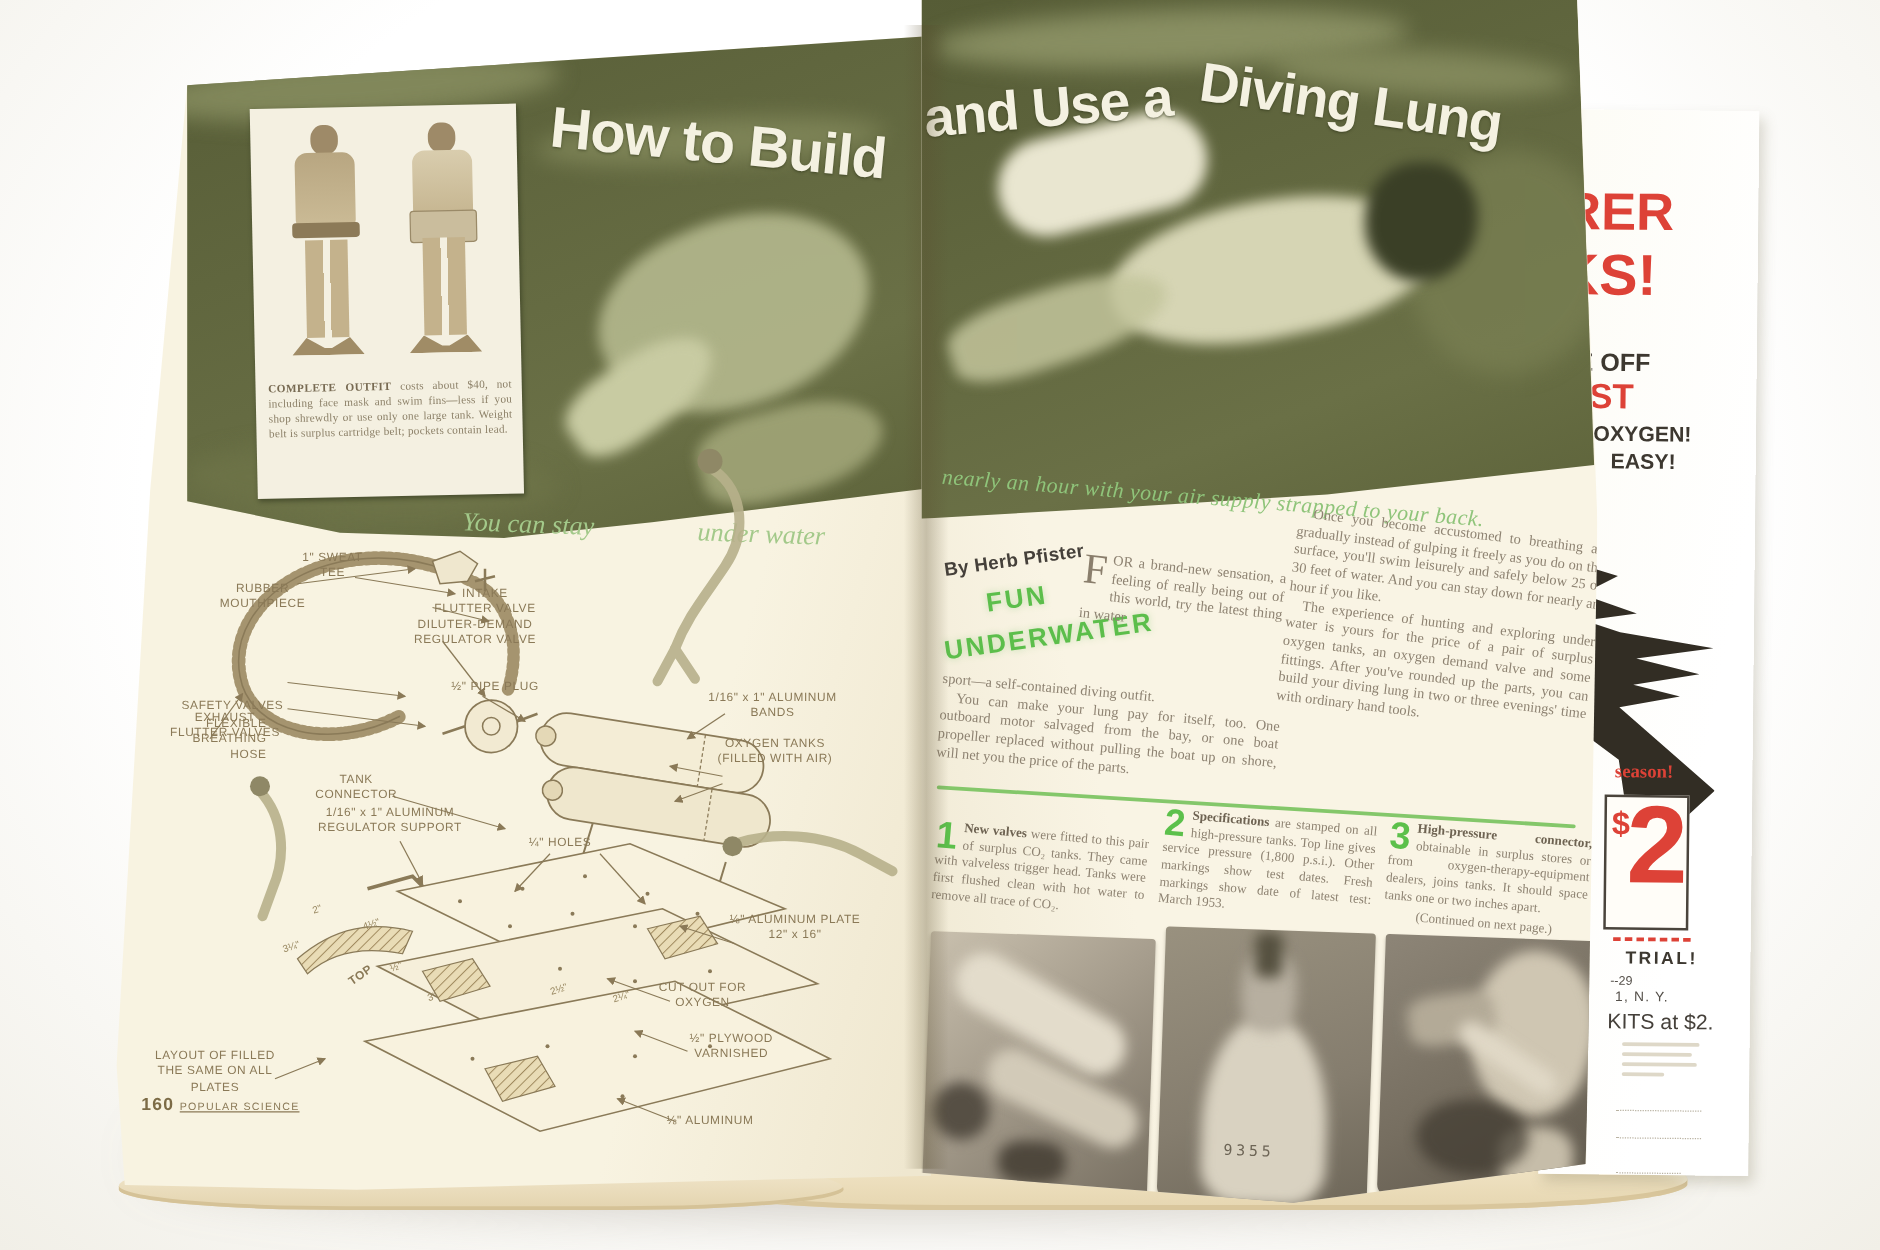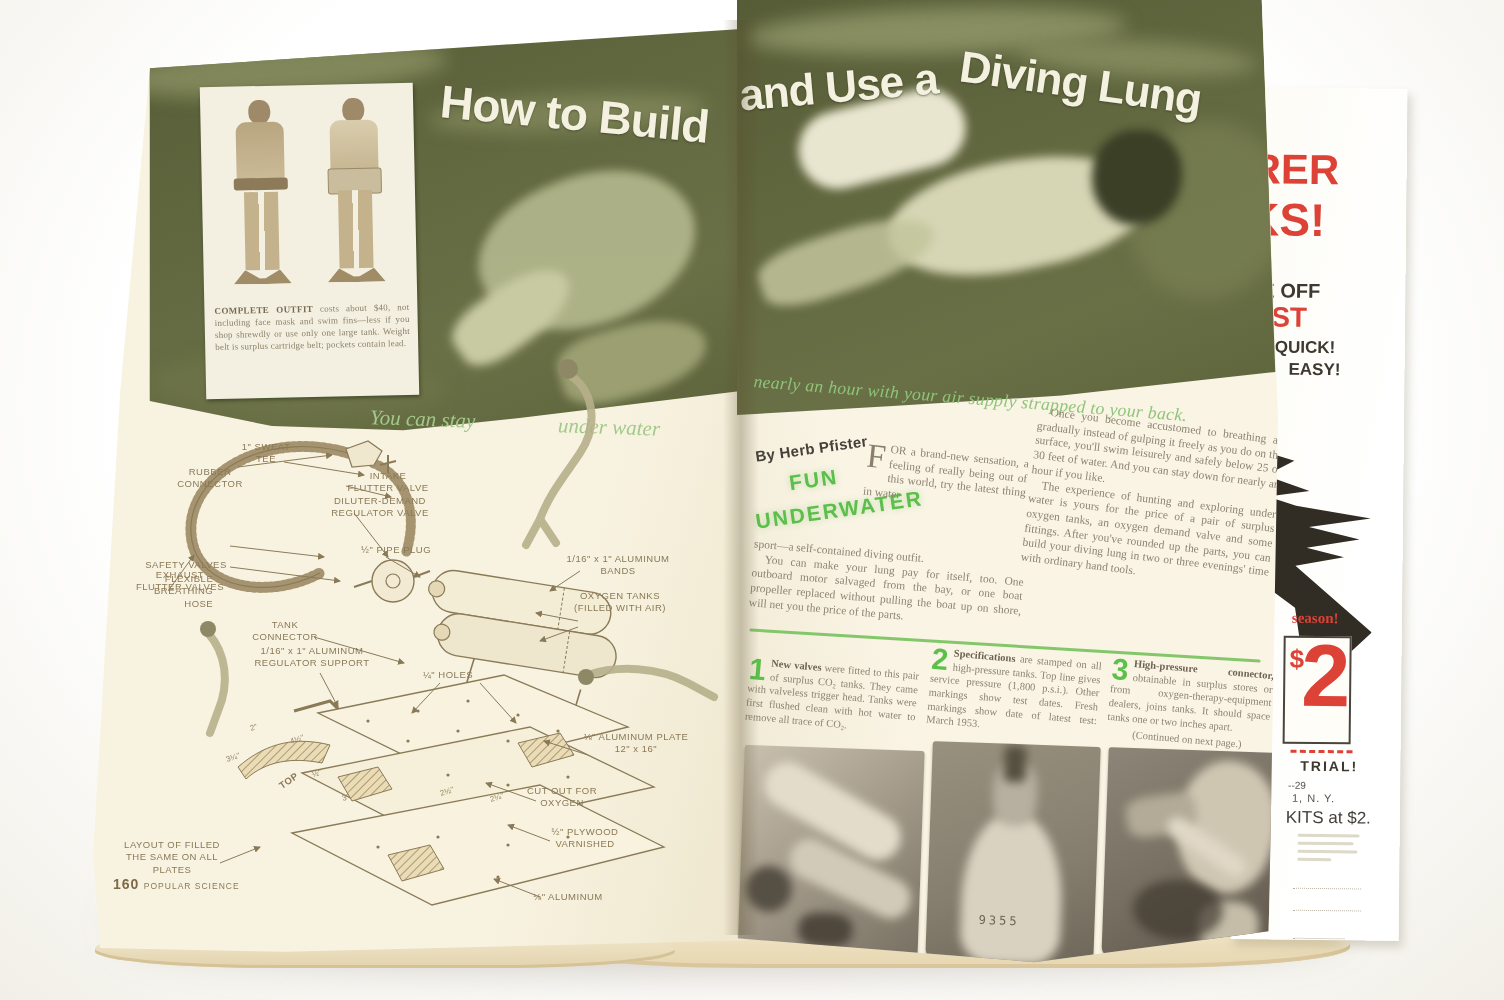--- a/index.html
+++ b/index.html
@@ -51,21 +51,21 @@
               background:linear-gradient(to right,#c4b28c 42%,#f4f0e1 42%,#f4f0e1 58%,#c4b28c 58%); }
   .fig-fins { position:absolute; left:50%; transform:translateX(-50%); top:170px; width:58px; height:14px; background:#a08c66; clip-path:polygon(0 100%,20% 0,45% 60%,55% 60%,80% 0,100% 100%); }
 
   
   .script { font-family:"Liberation Serif",serif; font-style:italic; color:#a3c98a; white-space:nowrap; }
   .lbl { position:absolute; transform:translate(-50%,-50%); font-size:9.5px; color:#8a7957; letter-spacing:.5px;
          text-align:center; white-space:pre-line; line-height:1.3; font-family:"Liberation Sans",sans-serif; }
   .dim { position:absolute; font-size:8px; color:#97865f; transform:rotate(-18deg); }
   .footer-left { position:absolute; left:25px; top:850px; color:#8a7957; }
   .footer-left b { font-size:14px; color:#7c6b46; letter-spacing:1px; }
-  .footer-left span.mag { font-size:8.5px; letter-spacing:1px; }
+  .footer-left span.mag { font-size:8.5px; letter-spacing:1px;text-decoration:underline; }
 
   
   .bt { font-family:"Liberation Serif",serif; color:#8e8372; font-size:11.5px; line-height:1.28; text-align:justify; }
   .bt .indent { text-indent:12px; display:block; }
   .dropcap { float:left; font-family:"Liberation Serif",serif; font-size:34px; line-height:.85; color:#8a7e6c; margin:2px 4px 0 0; }
   .byline { font-weight:700; font-size:15px; color:#45403a; letter-spacing:.3px; }
   .funword { font-weight:700; font-size:21px; color:#5cbe4b; letter-spacing:2px; text-shadow:0 0 6px rgba(130,200,110,.45); }
   .greenrule { background:#84c76a; height:3px; border-radius:2px; }
   .step { font-family:"Liberation Serif",serif; color:#8e8372; font-size:10.5px; line-height:1.3; text-align:justify; }
   .step-num { float:left; font-family:"Liberation Sans",sans-serif; font-weight:700; font-size:30px; line-height:.85; color:#5cc04b; margin:1px 5px 0 0; }
@@ -93,21 +93,21 @@
 
   <div class="abs book-shadow"></div>
   <div class="abs stack-right"></div>
   <div class="abs stack-left"></div>
 
   <div class="abs insert-page">
     <div class="ins-frag red" style="left:12px; top:58px; font-size:42px;">RER</div>
     <div class="ins-frag red" style="left:8px; top:105px; font-size:46px;">KS!</div>
     <div class="ins-frag" style="left:24px; top:192px; font-size:20px; color:#3d3830;">E OFF</div>
     <div class="ins-frag red" style="left:14px; top:214px; font-size:28px;">UST</div>
-    <div class="ins-frag" style="left:38px; top:250px; font-size:17px; color:#3d3830;">QUICK!</div>
+    <div class="ins-frag" style="left:38px; top:250px; font-size:17px; color:#3d3830;">OXYGEN!</div>
     <div class="ins-frag" style="left:52px; top:272px; font-size:17px; color:#3d3830;">EASY!</div>
     <div class="starburst"></div>
     <div class="ins-frag red" style="left:58px; top:522px; font-size:15px; font-family:'Liberation Serif',serif;">season!</div>
     <div class="price-box">
       <span class="red" style="position:absolute; left:4px; top:6px; font-size:26px; font-weight:700;">$</span>
       <span class="red" style="position:absolute; left:16px; top:-6px; font-size:88px; font-weight:700; line-height:1;">2</span>
     </div>
     <div class="dash-red"></div>
     <div class="ins-frag" style="left:68px; top:670px; font-size:14px; letter-spacing:2px; color:#3d3830;">TRIAL!</div>
     <div class="ins-frag" style="left:56px; top:692px; font-size:10px; font-weight:400; color:#55504a;">--29</div>
@@ -255,21 +255,21 @@
         <line x1="448" y1="776" x2="398" y2="758" marker-end="url(#arr)"></line>
         <line x1="462" y1="816" x2="420" y2="800" marker-end="url(#arr)"></line>
         <line x1="132" y1="838" x2="172" y2="822" marker-end="url(#arr)"></line>
         <line x1="452" y1="872" x2="406" y2="854" marker-end="url(#arr)"></line>
       </g>
     </svg>
 
     <div class="lbl" style="left:178px; top:428px;">1" SWEAT
 TEE</div>
     <div class="lbl" style="left:122px; top:453px;">RUBBER
-CONNECTOR</div>
+MOUTHPIECE</div>
     <div class="lbl" style="left:300px; top:457px;">INTAKE
 FLUTTER VALVE</div>
     <div class="lbl" style="left:292px; top:482px;">DILUTER-DEMAND
 REGULATOR VALVE</div>
     <div class="lbl" style="left:92px; top:518px;margin-top:38px;">EXHAUST
 FLUTTER VALVES</div>
     <div class="lbl" style="left:98px; top:540px;">SAFETY VALVES</div>
     <div class="lbl" style="left:308px; top:525px;">½" PIPE PLUG</div>
     <div class="lbl" style="left:66px; top:567px; text-align:right; transform:translate(0,-50%);">FLEXIBLE
 BREATHING

